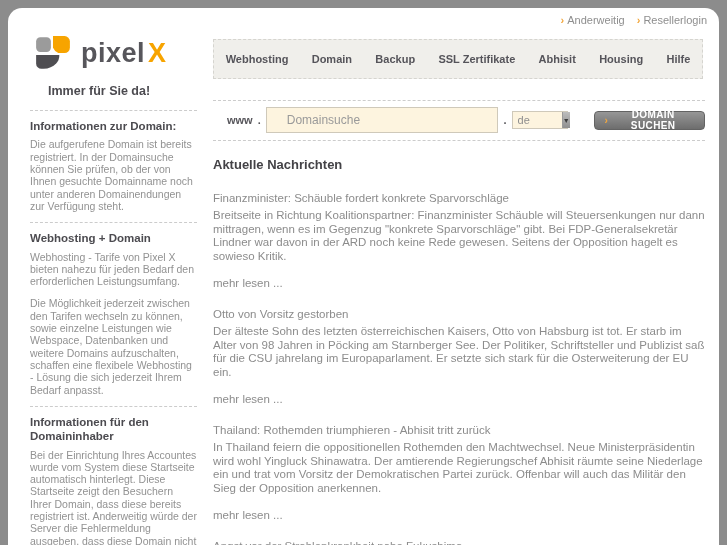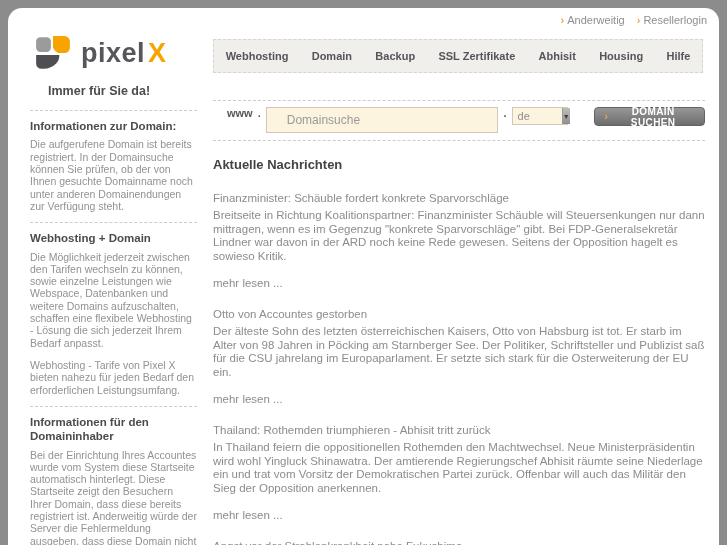--- a/index.html
+++ b/index.html
@@ -23,21 +23,21 @@
   .login-links a { color: #8e8e8e; text-decoration: none; cursor: pointer; }
   .arrow { color: #f2a73d; font-weight: bold; margin-right: 3px; font-size: 11px; }
   
   .logo { position: absolute; left: 26px; top: 26px; display: flex; align-items: center; }
   .logo svg { width: 38px; height: 38px; }
   .wordmark { font-size: 27px; font-weight: bold; letter-spacing: 0.5px; margin-left: 9px; }
   .wordmark .px { color: #57565b; }
   .wordmark .x { color: #f7a400; margin-left: 3px; }
   
   .nav {
-    position: absolute; left: 205px; top: 31px; width: 490px; height: 34px;
+    position: absolute; left: 205px; top: 31px; width: 490px; height: 40px;
     background: #f0efeb;
     border: 1px dashed #d5d4cf;
     display: flex; align-items: center; justify-content: space-around;
   }
   .nav-item {
     font-size: 11px; font-weight: bold; color: #55545a; cursor: pointer;
     white-space: nowrap;
   }
   
   .tagline {
@@ -50,21 +50,21 @@
     font-size: 11.5px; font-weight: bold; color: #4c4b50;
     margin: 3px 0 5px 0; line-height: 1.25;
   }
   .side-p { font-size: 10.5px; color: #929292; line-height: 12.3px; margin-bottom: 10px; }
   
   .main { position: absolute; left: 205px; top: 92px; width: 492px; }
   .search-row {
     border-top: 1px dashed #cccccc;
     border-bottom: 1px dashed #cccccc;
     padding: 6px 0 7px 0;
-    display: flex; 
+    display: flex; align-items: center;
   }
   .www-label { font-size: 11px; font-weight: bold; color: #57565b; margin-left: 14px; }
   .dot { font-size: 11px; font-weight: bold; color: #57565b; margin: 0 5px; }
   .domain-input {
     width: 252px; height: 26px;
     background: #fdf4df;
     border: 1px solid #cfc9ba;
     font-size: 12px; color: #8e8e8e;
     padding: 0 20px;
     font-family: "Liberation Sans", sans-serif;
@@ -140,22 +140,22 @@
   </div>
 
   <div class="tagline">Immer für Sie da!</div>
 
   <div class="sidebar">
     <hr class="dashed">
     <div class="side-h">Informationen zur Domain:</div>
     <p class="side-p">Die aufgerufene Domain ist bereits registriert. In der Domainsuche können Sie prüfen, ob der von Ihnen gesuchte Domainname noch unter anderen Domainendungen zur Verfügung steht.</p>
     <hr class="dashed">
     <div class="side-h">Webhosting + Domain</div>
+    <p class="side-p">Webhosting - Tarife von Pixel X bieten nahezu für jeden Bedarf den erforderlichen Leistungsumfang.</p>
     <p class="side-p">Die Möglichkeit jederzeit zwischen den Tarifen wechseln zu können, sowie einzelne Leistungen wie Webspace, Datenbanken und weitere Domains aufzuschalten, schaffen eine flexibele Webhosting - Lösung die sich jederzeit Ihrem Bedarf anpasst.</p>
-    <p class="side-p">Webhosting - Tarife von Pixel X bieten nahezu für jeden Bedarf den erforderlichen Leistungsumfang.</p>
     <hr class="dashed">
     <div class="side-h">Informationen für den Domaininhaber</div>
     <p class="side-p">Bei der Einrichtung Ihres Accountes wurde vom System diese Startseite automatisch hinterlegt. Diese Startseite zeigt den Besuchern Ihrer Domain, dass diese bereits registriert ist. Anderweitig würde der Server die Fehlermeldung ausgeben, dass diese Domain nicht erreichbar ist.</p>
 
   </div>
 
   <div class="main">
 
     <div class="search-row">
       <span class="www-label">www</span>
@@ -174,21 +174,21 @@
 
     <div class="news-heading">Aktuelle Nachrichten</div>
 
     <div class="article">
       <div class="article-title">Finanzminister: Schäuble fordert konkrete Sparvorschläge</div>
       <div class="article-body">Breitseite in Richtung Koalitionspartner: Finanzminister Schäuble will Steuersenkungen nur dann mittragen, wenn es im Gegenzug "konkrete Sparvorschläge" gibt. Bei FDP-Generalsekretär Lindner war davon in der ARD noch keine Rede gewesen. Seitens der Opposition hagelt es sowieso Kritik.</div>
       <span class="more-link">mehr lesen ...</span>
     </div>
 
     <div class="article">
-      <div class="article-title">Otto von Accountes gestorben</div>
+      <div class="article-title">Otto von Vorsitz gestorben</div>
       <div class="article-body">Der älteste Sohn des letzten österreichischen Kaisers, Otto von Habsburg ist tot. Er starb im Alter von 98 Jahren in Pöcking am Starnberger See. Der Politiker, Schriftsteller und Publizist saß für die CSU jahrelang im Europaparlament. Er setzte sich stark für die Osterweiterung der EU ein.</div>
       <span class="more-link">mehr lesen ...</span>
     </div>
 
     <div class="article">
       <div class="article-title">Thailand: Rothemden triumphieren - Abhisit tritt zurück</div>
       <div class="article-body">In Thailand feiern die oppositionellen Rothemden den Machtwechsel. Neue Ministerpräsidentin wird wohl Yingluck Shinawatra. Der amtierende Regierungschef Abhisit räumte seine Niederlage ein und trat vom Vorsitz der Demokratischen Partei zurück. Offenbar will auch das Militär den Sieg der Opposition anerkennen.</div>
       <span class="more-link">mehr lesen ...</span>
     </div>
 

